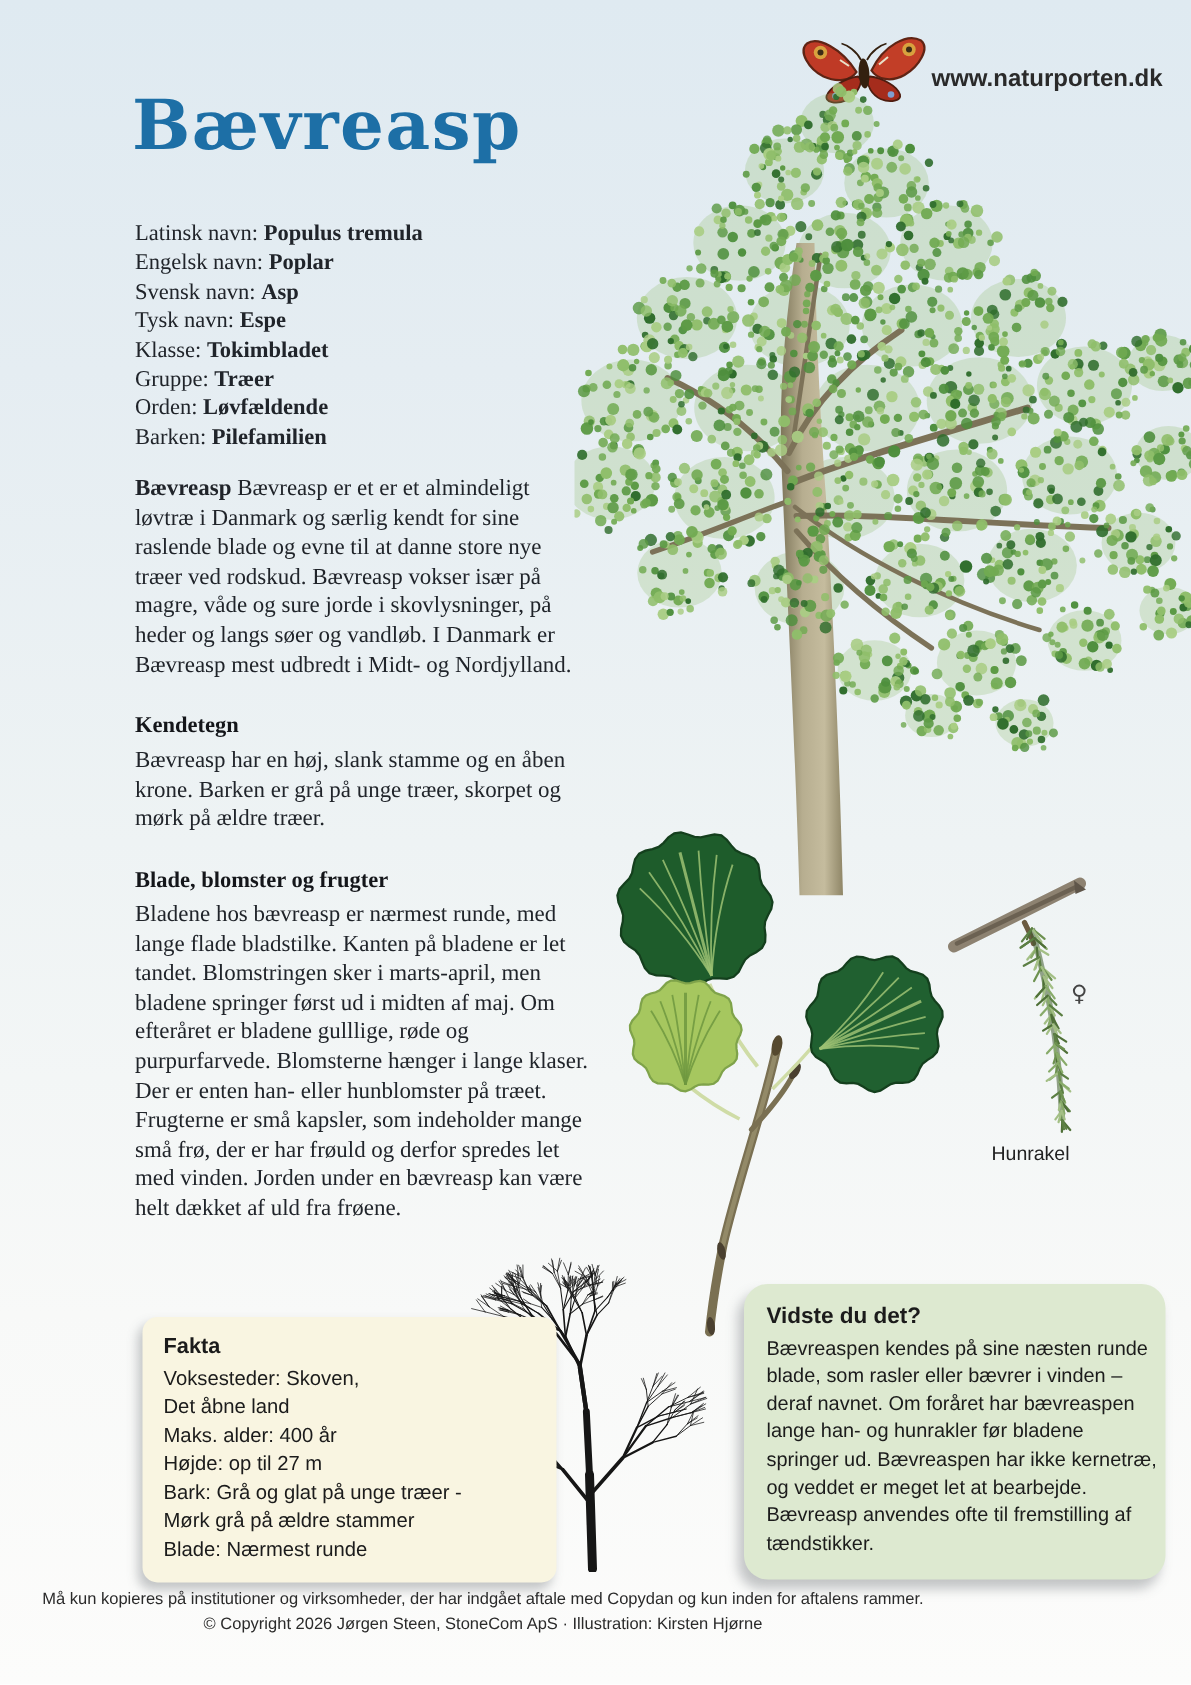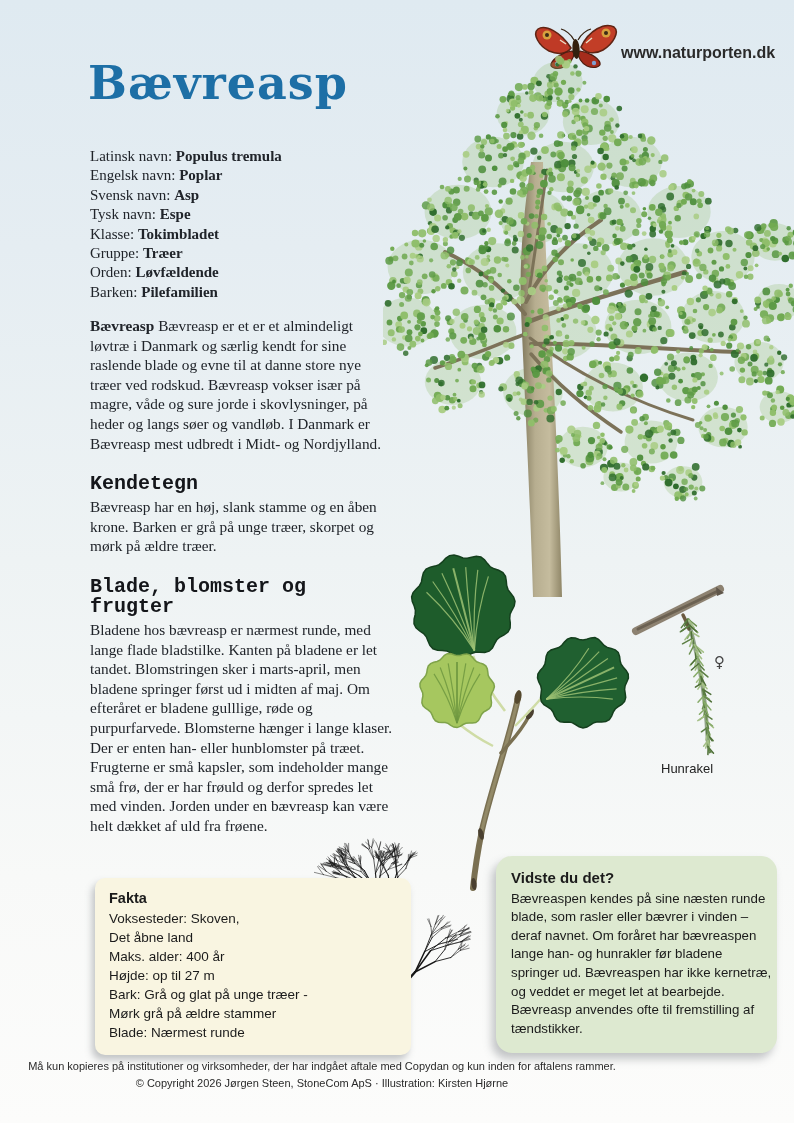--- a/index.html
+++ b/index.html
@@ -15,30 +15,30 @@
   }
   .url{
     position:absolute; left:621px; top:44px;
     font-family:"Liberation Sans", sans-serif; font-size:16px; font-weight:600; color:#2a2a2a;
   }
   .butterfly{position:absolute; left:531px; top:22px; width:92px; height:50px;}
   .names{position:absolute; left:90px; top:147px; font-size:15px; line-height:19.4px;}
   .name-row b{font-weight:bold;}
   .leftcol{position:absolute; left:90px; top:316px; width:305px; font-size:15.3px; line-height:19.6px;}
   .leftcol p{margin:0 0 21px 0;}
-  .leftcol h2{font-size:20px; line-height:20px; margin:0 0 3px 0; font-weight:bold; color:#14161a;font-family:Liberation Mono, monospace;}
+  .leftcol h2{font-size:15px; line-height:20px; margin:0 0 3px 0; font-weight:bold; color:#14161a;}
   .lead{font-weight:bold;}
   .big-tree{position:absolute; left:383px; top:52px; width:411px; height:545px;}
   .twig-leaves{position:absolute; left:385px; top:548px; width:270px; height:345px;}
   .catkin{position:absolute; left:628px; top:583px; width:150px; height:175px;}
   .female{position:absolute; left:714px; top:653px; font-family:"DejaVu Sans", sans-serif; font-size:15px; color:#444;}
   .catkin-label{position:absolute; left:661px; top:761px; font-family:"Liberation Sans", sans-serif; font-size:13px; color:#222;}
   .bare-tree{position:absolute; left:300px; top:798px; width:195px; height:250px;}
   .fakta{
-    position:absolute; left:95px; top:878px; width:316px; box-sizing:border-box;
+    position:absolute; left:95px; top:878px; width:276px; box-sizing:border-box;
     background:#f9f5e1; border-radius:10px; padding:11px 14px 13px 14px;
     box-shadow:-3px 5px 7px rgba(90,95,100,0.35);
     font-family:"Liberation Sans", sans-serif; font-size:13.5px; line-height:19px; color:#1b1b1b;
   }
   .fakta h3{margin:0 0 1px 0; font-size:14.5px; font-weight:bold;}
   .didyouknow{
     position:absolute; left:496px; top:856px; width:281px; box-sizing:border-box;
     background:#dde9d0; border-radius:16px; padding:13px 5px 15px 15px;
     box-shadow:-4px 6px 8px rgba(90,95,100,0.35);
     font-family:"Liberation Sans", sans-serif; font-size:13.3px; line-height:18.6px; color:#1b1b1b;

